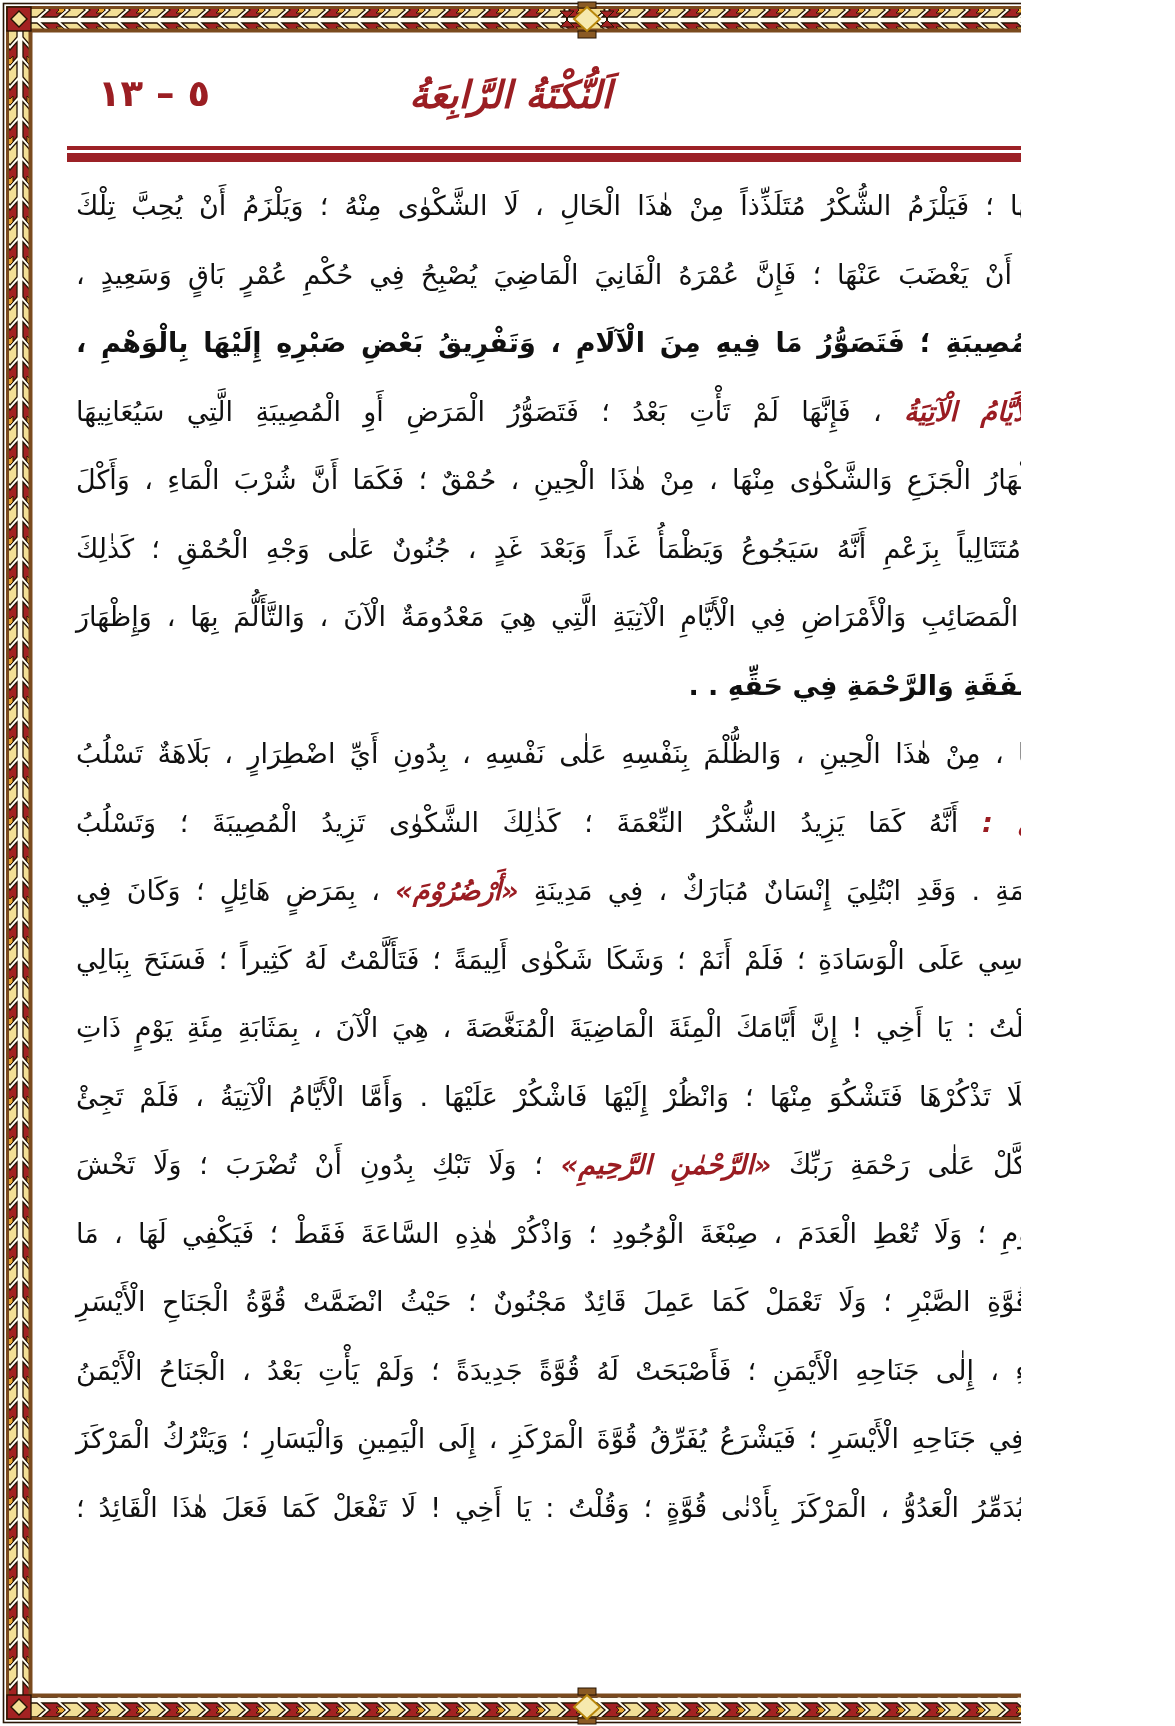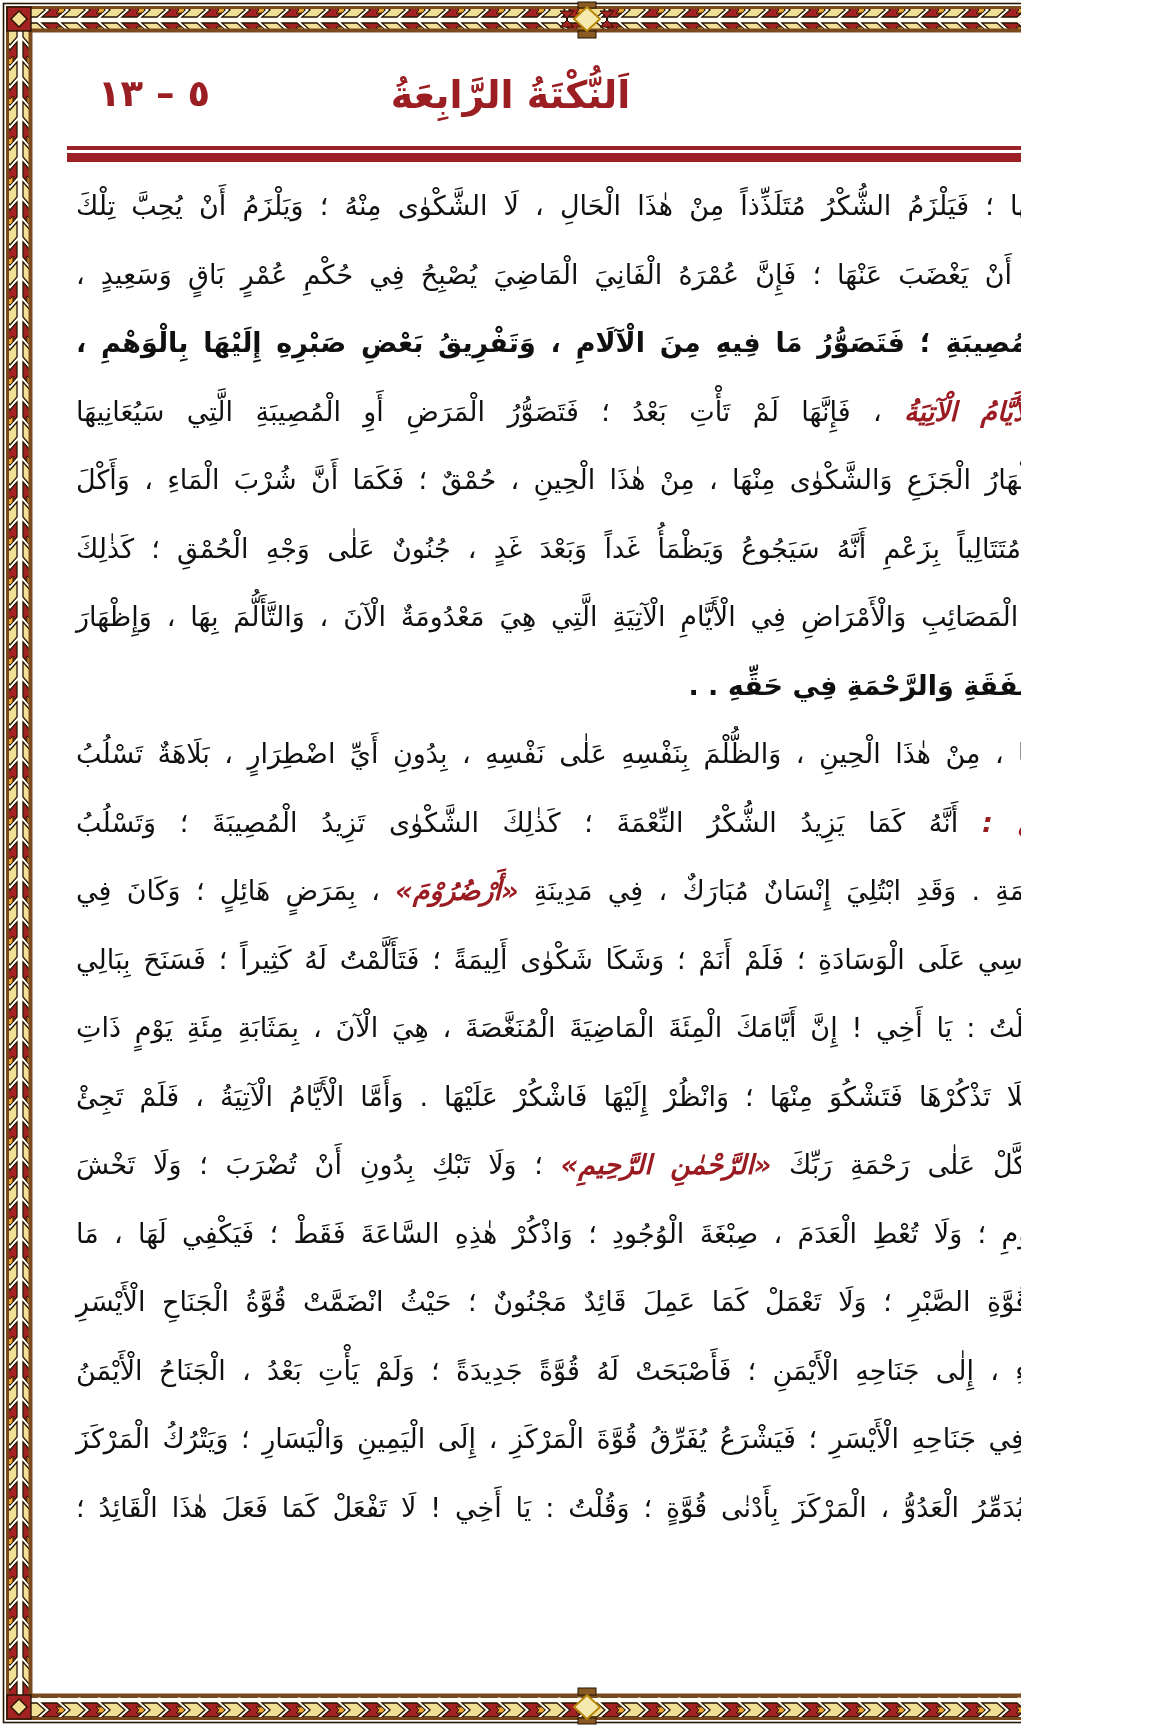--- a/index.html
+++ b/index.html
@@ -15,20 +15,21 @@
   .pageno{
     position:absolute;left:58px;top:14px;
     font-size:37px;font-weight:bold;color:#9b1e23;
     letter-spacing:2px;
   }
   .title{
     position:absolute;left:0;right:0;top:0;
     text-align:center;
     font-size:38px;font-weight:bold;color:#9b1e23;
     line-height:74px;
+    font-style:italic;
   }
   .divider{position:absolute;top:146px;left:67px;width:1070px;}
   .divider .thin{height:4px;background:#9c2126;}
   .divider .gap{height:3px;background:#ffffff;}
   .divider .thick{height:9px;background:#9c2126;}
   .bodytext{
     position:absolute;top:172px;left:76px;width:1064px;
     direction:rtl;
     color:#101010;
     font-size:27px;

